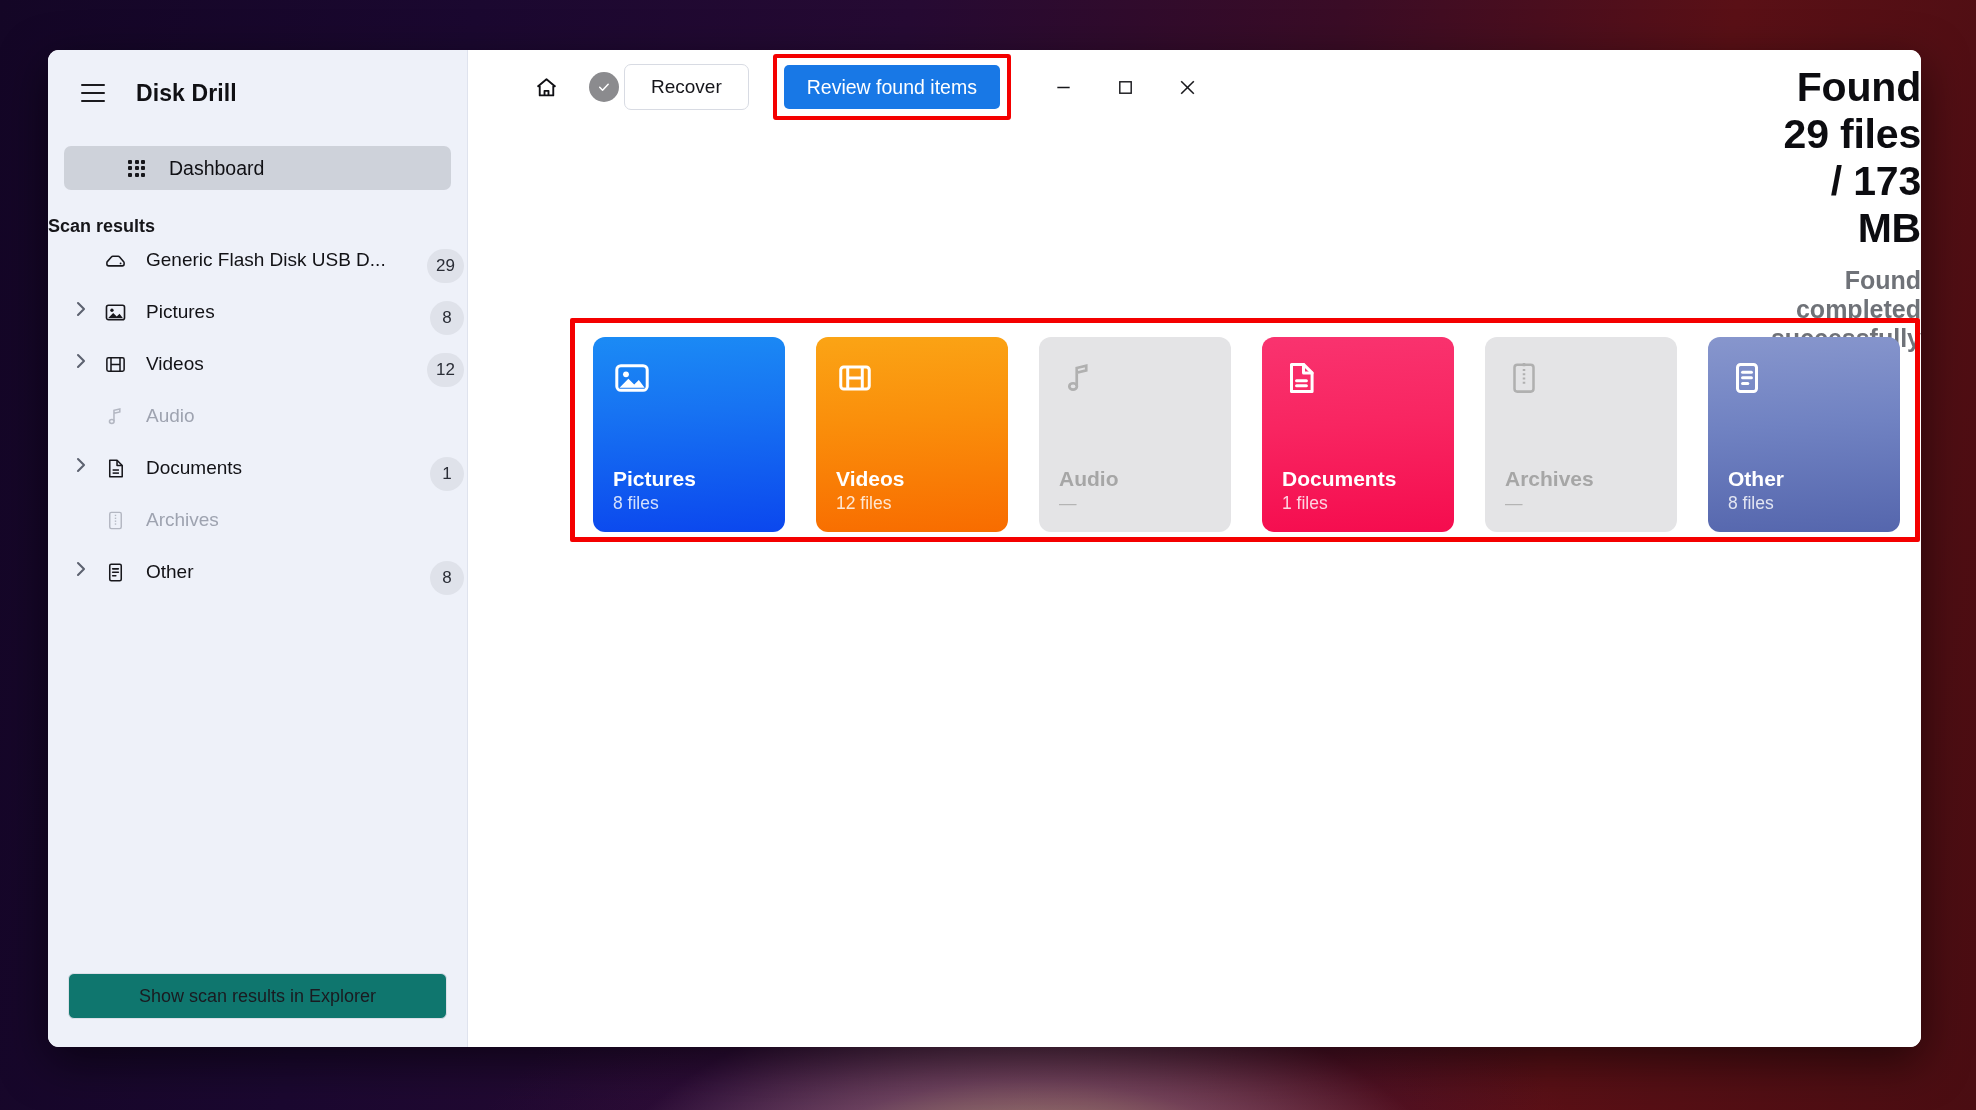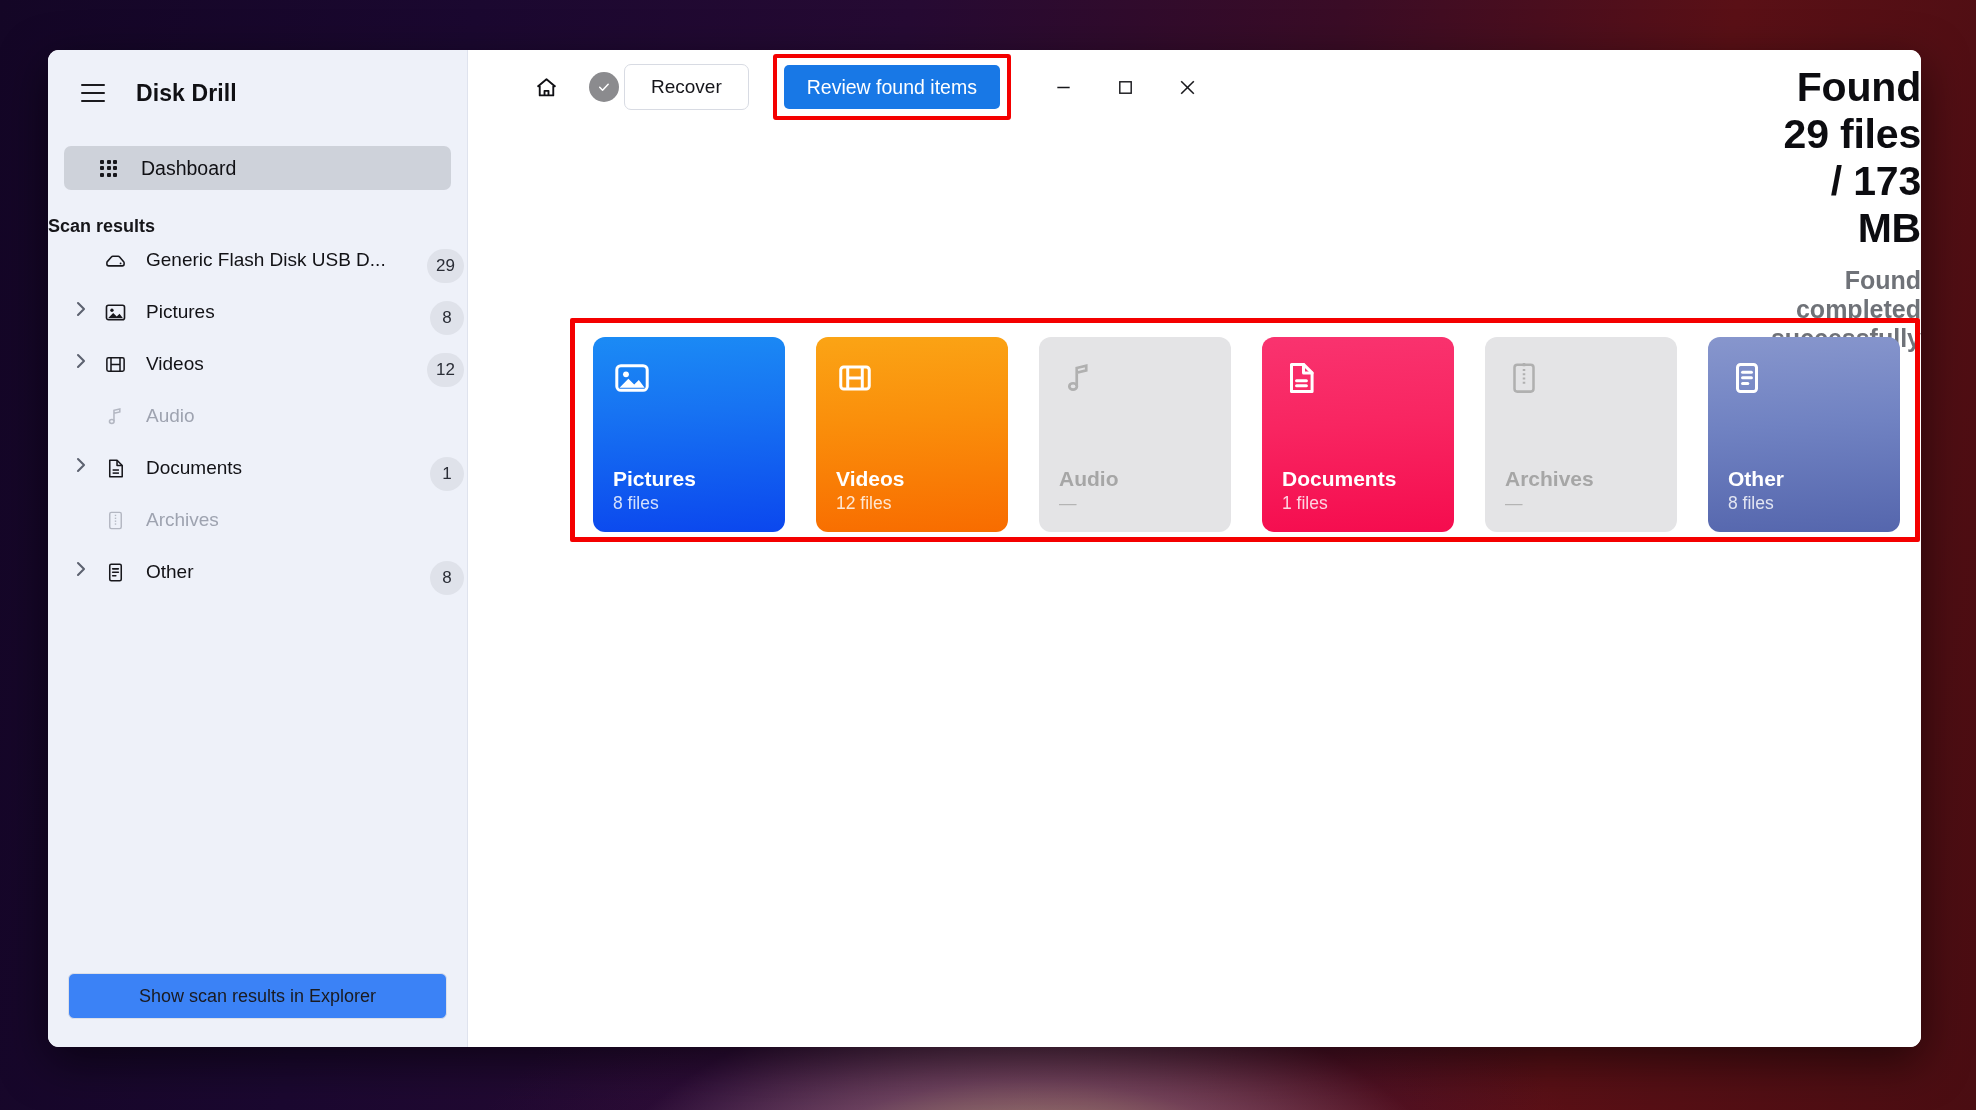--- a/index.html
+++ b/index.html
@@ -78,21 +78,21 @@
     letter-spacing: 0.1px;
   }
 
   .nav-selected {
     margin: 22px 16px 0 16px;
     height: 44px;
     background: #ced2da;
     border-radius: 7px;
     display: flex;
     align-items: center;
-    padding-left: 36px;
+    padding-left: 64px;
     cursor: pointer;
   }
   .dots-grid {
     width: 17px; height: 17px;
     display: grid;
     grid-template-columns: repeat(3, 1fr);
     grid-template-rows: repeat(3, 1fr);
     gap: 2.5px;
   }
   .dots-grid i {
@@ -173,21 +173,21 @@
     flex-shrink: 0;
     margin-left: 8px;
   }
   .badge.hidden { visibility: hidden; }
 
   .sidebar-spacer { flex: 1; }
 
   .explorer-btn {
     margin: 0 20px 28px 20px;
     height: 46px;
-    background: #3b82f6;
+    background: #0f766e;
     border: 1px solid #dcdfe8;
     border-radius: 6px;
     font-size: 18px;
     color: #1a1a20;
     font-family: "Liberation Sans", sans-serif;
     cursor: pointer;
     display: flex;
     align-items: center;
     justify-content: center;
   }

